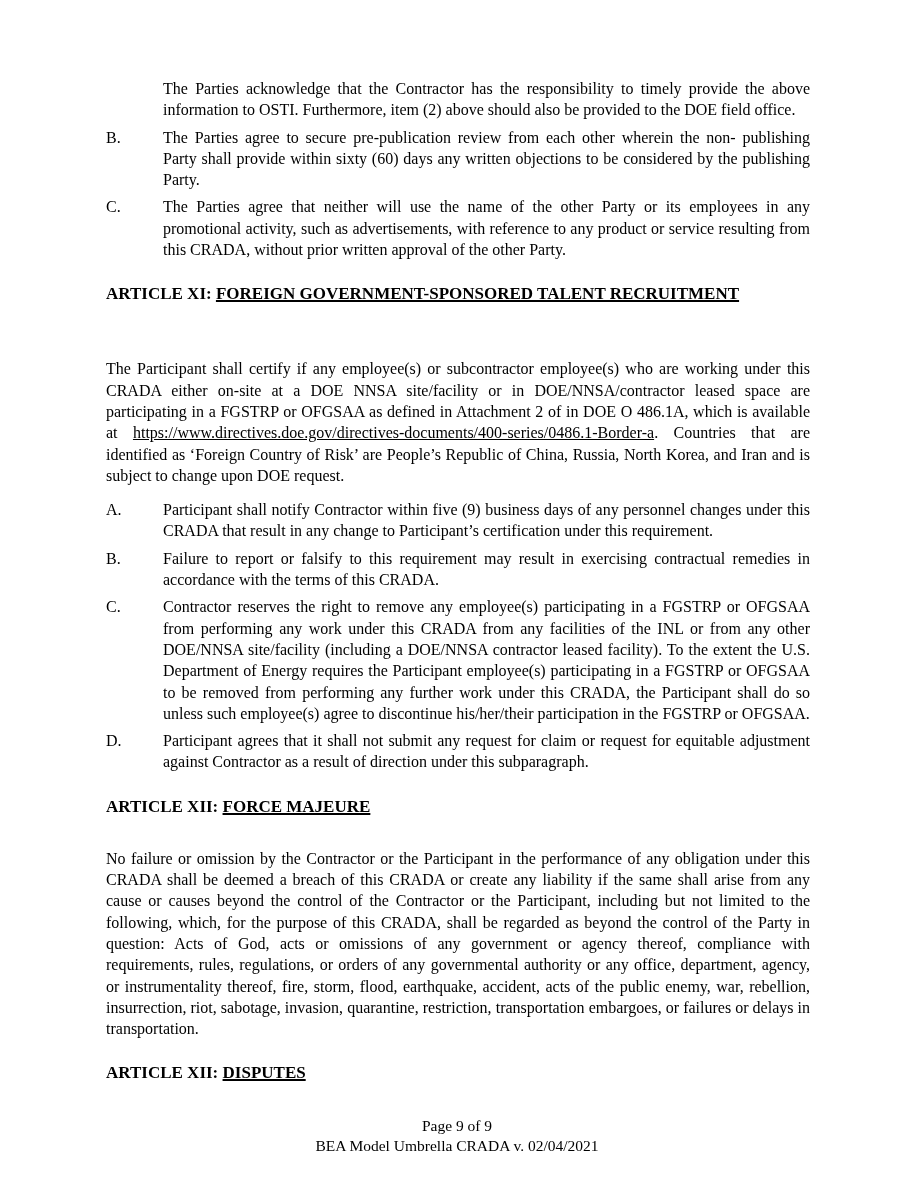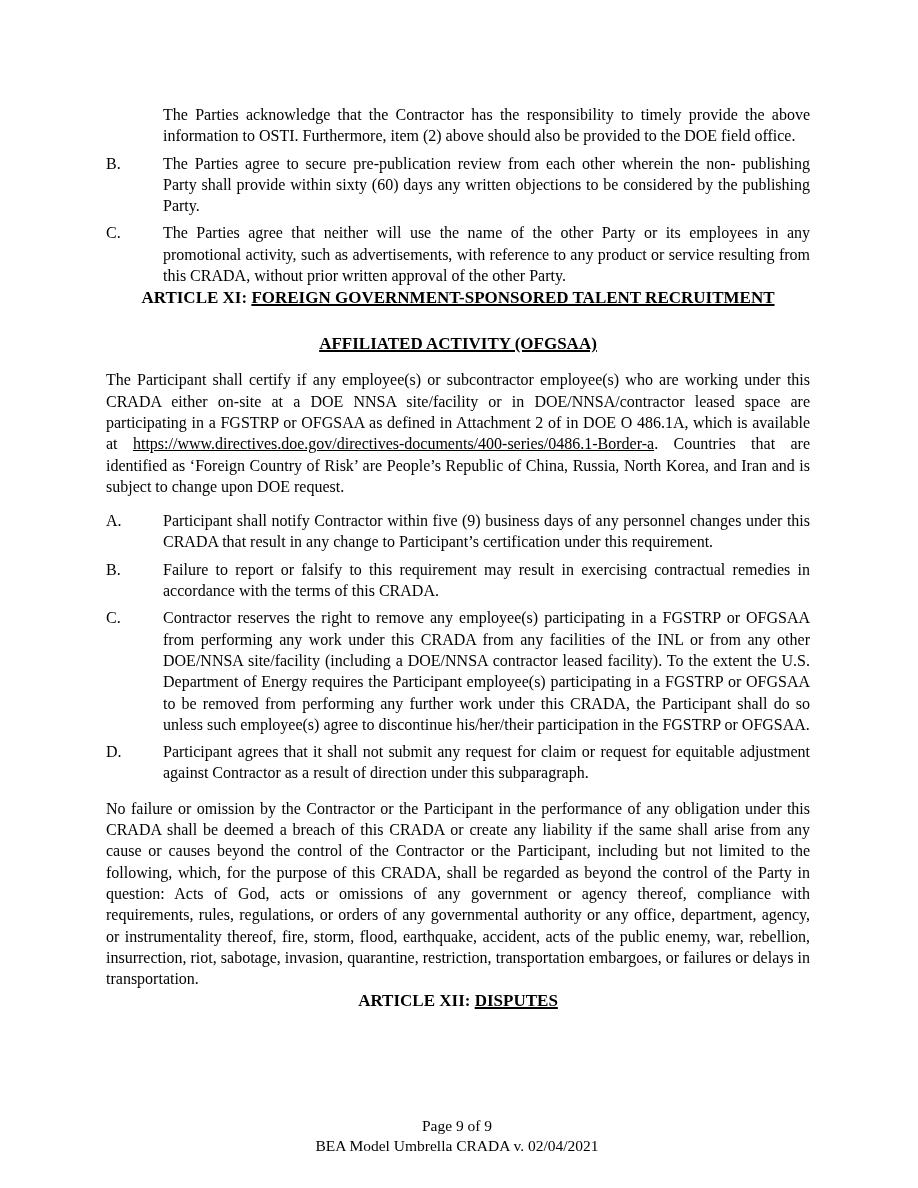--- a/index.html
+++ b/index.html
@@ -11,21 +11,21 @@
     width: 918px;
     height: 1188px;
     position: relative;
     font-family: "Liberation Serif", "DejaVu Serif", serif;
     color: #000000;
     overflow: hidden;
   }
   .page-body {
     position: absolute;
     left: 106px;
-    top: 104px;
+    top: 78px;
     width: 704px;
     font-size: 16px;
     line-height: 21.3px;
   }
   .para {
     text-align: justify;
     margin: 0;
   }
   .indent-para {
     margin-left: 57px;
@@ -36,32 +36,32 @@
   }
   .doc-list-item .marker {
     flex: 0 0 57px;
     width: 57px;
   }
   .doc-list-item .item-text {
     flex: 1;
     text-align: justify;
   }
   .article-heading {
-    margin-top: 0;
+    margin-top: 22px;
     font-weight: bold;
     font-size: 17px;
     line-height: 23px;
-    text-align: center;
+    text-align: left;
   }
   .article-heading .u {
     text-decoration: underline;
     text-decoration-thickness: 1.5px;
   }
   .after-heading {
-    margin-top: 14px;
+    margin-top: 30px;
   }
   .list-start {
     margin-top: 13px;
   }
   .doc-link {
     color: #000000;
     text-decoration: underline;
   }
   .page-footer {
     position: absolute;
@@ -87,21 +87,20 @@
 
   <div class="doc-list-item">
     <span class="marker">C.</span>
     <span class="item-text">The Parties agree that neither will use the name of the other Party or its employees in any promotional activity, such as advertisements, with reference to any product or service resulting from this CRADA, without prior written approval of the other Party.</span>
   </div>
 
   <div class="article-heading">
     <span>ARTICLE XI:</span>
     <span class="u">FOREIGN GOVERNMENT-SPONSORED TALENT RECRUITMENT</span><br>
     <br>
-    <span class="u">AFFILIATED ACTIVITY (OFGSAA)</span>
   </div>
 
   <p class="para after-heading"><span>The Participant shall certify if any employee(s) or subcontractor employee(s) who are working under this CRADA either on-site at a DOE NNSA site/facility or in DOE/NNSA/contractor leased space are participating in a FGSTRP or OFGSAA as defined in Attachment 2 of in DOE O 486.1A, which is available at </span><span class="doc-link">https://www.directives.doe.gov/directives-documents/400-series/0486.1-Border-a</span><span>. Countries that are identified as ‘Foreign Country of Risk’ are People’s Republic of China, Russia, North Korea, and Iran and is subject to change upon DOE request.</span></p>
 
   <div class="doc-list-item list-start">
     <span class="marker">A.</span>
     <span class="item-text">Participant shall notify Contractor within five (9) business days of any personnel changes under this CRADA that result in any change to Participant’s certification under this requirement.</span>
   </div>
 
   <div class="doc-list-item">
@@ -112,20 +111,24 @@
   <div class="doc-list-item">
     <span class="marker">C.</span>
     <span class="item-text">Contractor reserves the right to remove any employee(s) participating in a FGSTRP or OFGSAA from performing any work under this CRADA from any facilities of the INL or from any other DOE/NNSA site/facility (including a DOE/NNSA contractor leased facility). To the extent the U.S. Department of Energy requires the Participant employee(s) participating in a FGSTRP or OFGSAA to be removed from performing any further work under this CRADA, the Participant shall do so unless such employee(s) agree to discontinue his/her/their participation in the FGSTRP or OFGSAA.</span>
   </div>
 
   <div class="doc-list-item">
     <span class="marker">D.</span>
     <span class="item-text">Participant agrees that it shall not submit any request for claim or request for equitable adjustment against Contractor as a result of direction under this subparagraph.</span>
   </div>
 
+  <div class="article-heading">
+    <span>ARTICLE XII:</span>
+    <span class="u">FORCE MAJEURE</span>
+  </div>
 
   <p class="para after-heading">No failure or omission by the Contractor or the Participant in the performance of any obligation under this CRADA shall be deemed a breach of this CRADA or create any liability if the same shall arise from any cause or causes beyond the control of the Contractor or the Participant, including but not limited to the following, which, for the purpose of this CRADA, shall be regarded as beyond the control of the Party in question: Acts of God, acts or omissions of any government or agency thereof, compliance with requirements, rules, regulations, or orders of any governmental authority or any office, department, agency, or instrumentality thereof, fire, storm, flood, earthquake, accident, acts of the public enemy, war, rebellion, insurrection, riot, sabotage, invasion, quarantine, restriction, transportation embargoes, or failures or delays in transportation.</p>
 
   <div class="article-heading">
     <span>ARTICLE XII:</span>
     <span class="u">DISPUTES</span>
   </div>
 
 </div>
 

